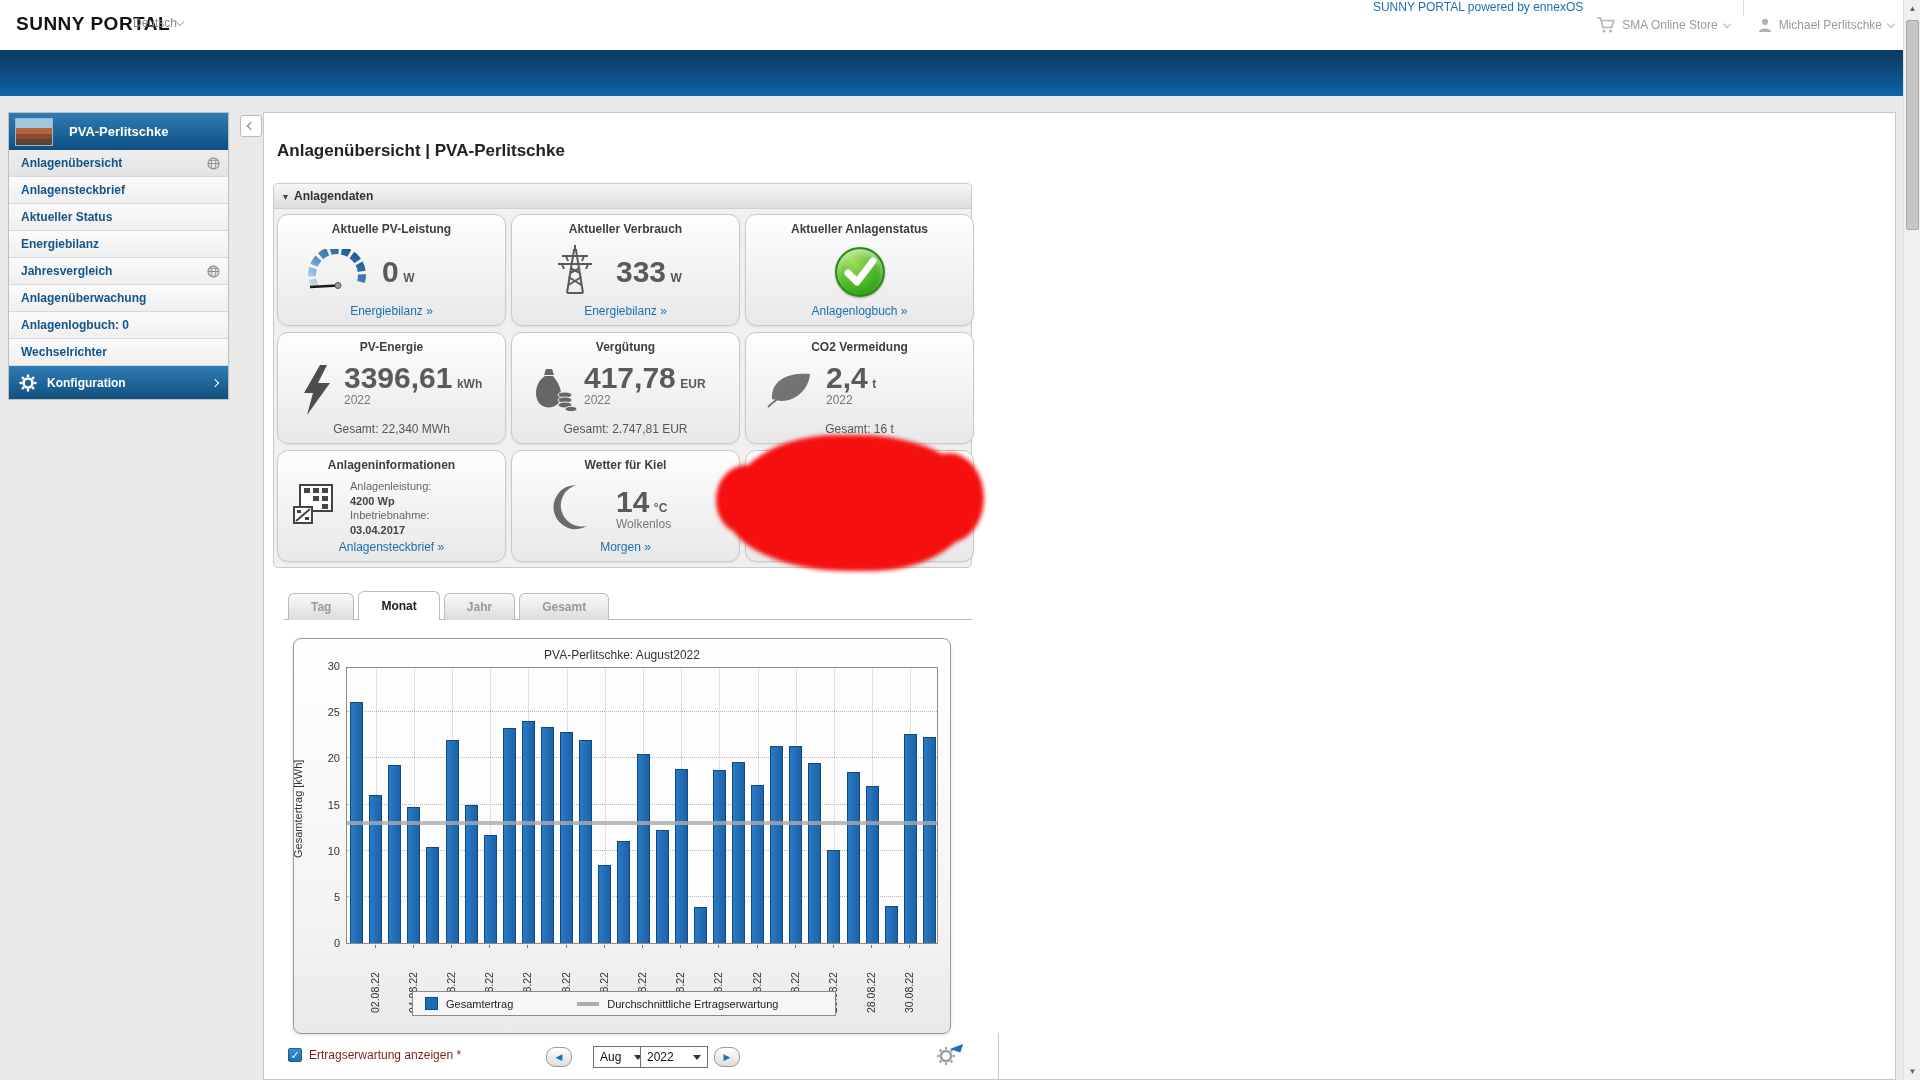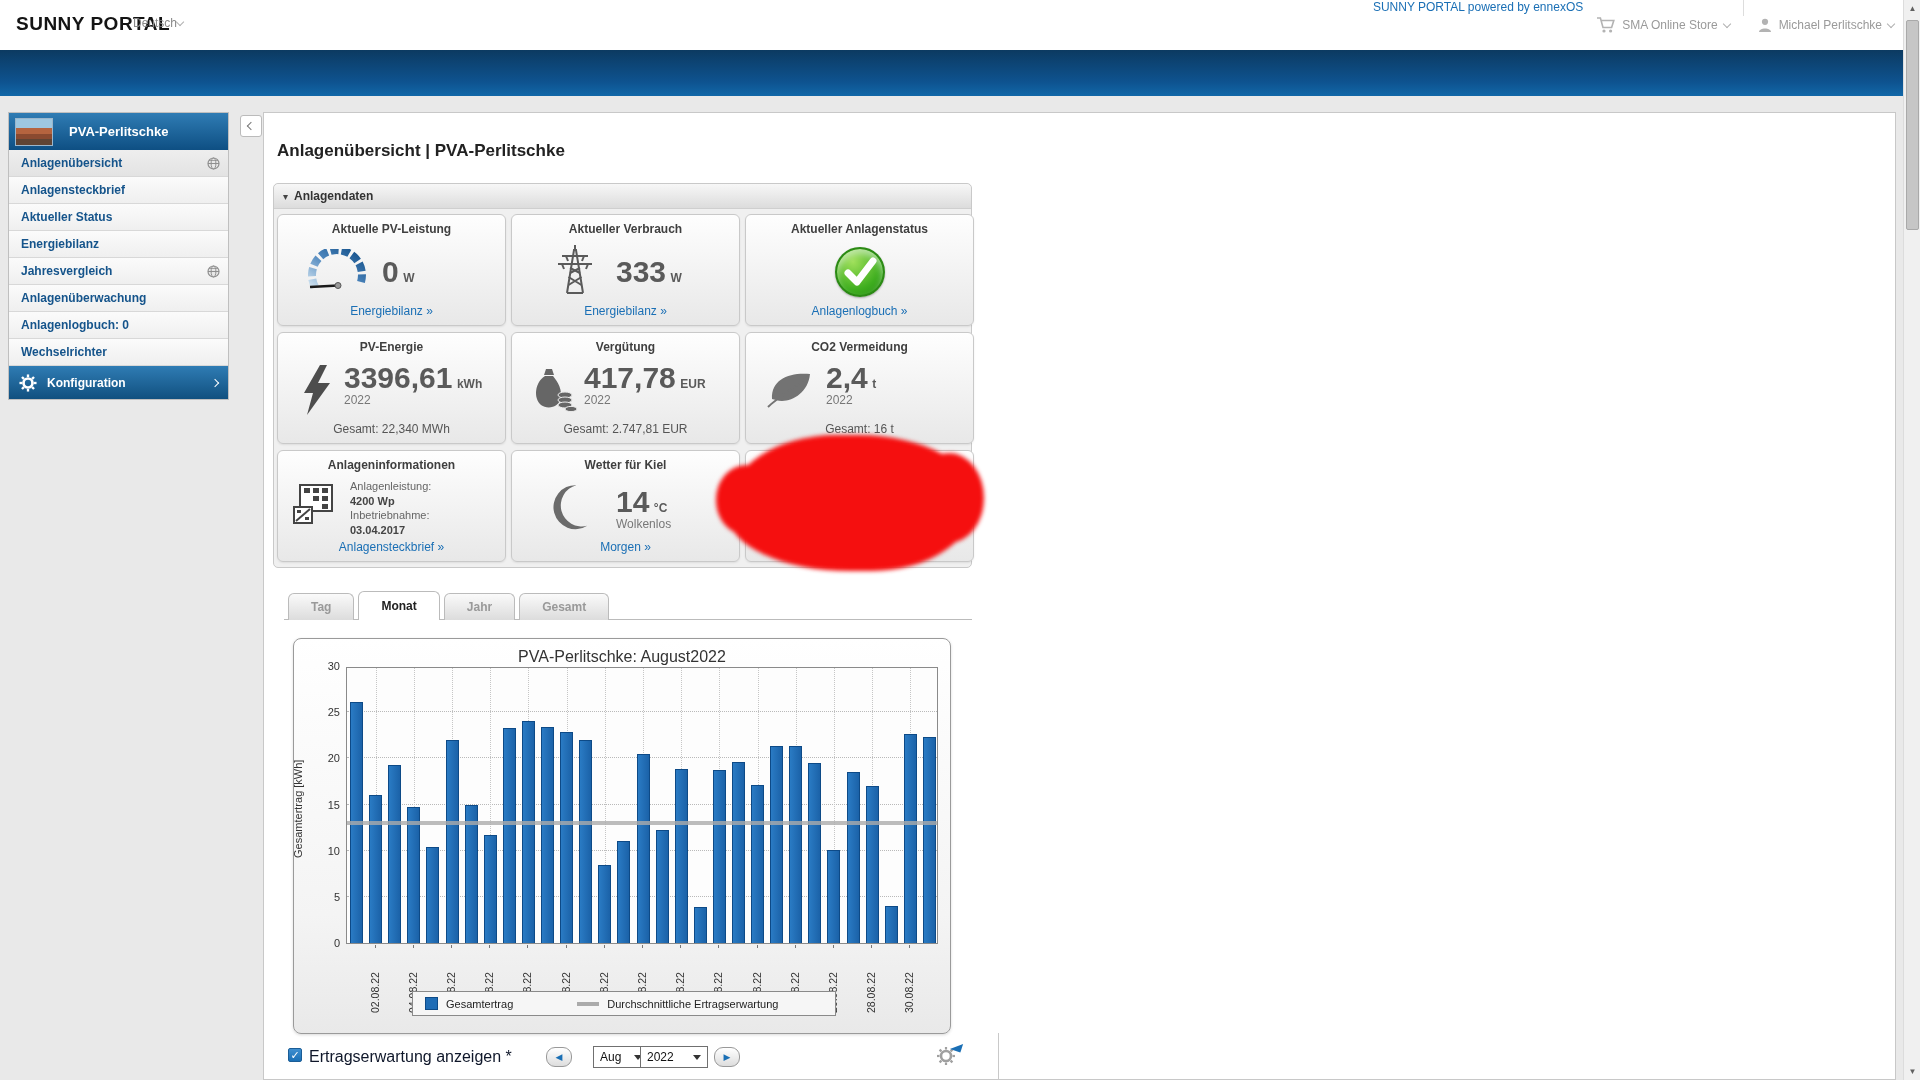--- a/index.html
+++ b/index.html
@@ -60,21 +60,21 @@
 
   
   .tiles-section{position:absolute;left:9px;top:70px;width:699px;border:1px solid #c9c9c9;
         border-radius:5px;background:#f0f0f0;padding:0 0 5px 0;}
   .tiles-head{height:25px;background:linear-gradient(180deg,#f7f7f7,#dcdcdc);
         border-bottom:1px solid #cfcfcf;border-radius:5px 5px 0 0;display:flex;
         align-items:center;gap:6px;padding:0 9px;font-size:12px;font-weight:bold;color:#333;}
   .tri-down{color:#444;font-size:10px;}
   .tiles-grid{display:grid;grid-template-columns:229px 229px 229px;gap:6px 5px;
         padding:5px 3px 0 3px;}
-  .tile{position:relative;height:112px;border:1px solid #c9c9c9;border-radius:6px;
+  .tile{position:relative;height:112px;border:1px solid #c9c9c9;border-radius:11px;
         background:linear-gradient(180deg,#fefefe,#e8e8e8);box-shadow:0 1px 2px rgba(0,0,0,.08);}
   .tile .t-title{margin-top:7px;text-align:center;font-size:12px;font-weight:bold;color:#3f3f3f;}
   .tile .t-link{position:absolute;left:0;right:0;bottom:7px;text-align:center;
         font-size:12px;color:#1a6fb5;cursor:pointer;}
   .tile .t-total{position:absolute;left:0;right:0;bottom:7px;text-align:center;
         font-size:12px;color:#555;}
   .bigval{font-size:30px;font-weight:bold;color:#5a5a5a;line-height:1;}
   .unit{font-size:12px;font-weight:bold;color:#5a5a5a;}
   .yearlab{font-size:12px;color:#777;}
   .icon-abs{position:absolute;}
@@ -101,21 +101,21 @@
         color:#999;background:linear-gradient(180deg,#fafafa,#dcdcdc);cursor:pointer;}
   .tab.active{background:#fff;color:#222;height:29px;position:relative;z-index:2;}
   .tab-base{position:absolute;left:20px;top:506px;width:688px;height:1px;background:#bbb;}
 
   
   .chart-panel{position:absolute;left:29px;top:525px;width:658px;height:396px;
         border:1px solid #9a9a9a;border-radius:8px;
         background:linear-gradient(180deg,#ffffff 0%,#f4f4f4 70%,#e9e9e9 100%);
         box-shadow:0 1px 3px rgba(0,0,0,.15);}
   .chart-title{position:absolute;left:0;right:0;top:9px;text-align:center;
-        font-size:16px;color:#333;}
+        font-size:12px;color:#333;}
   .plot{position:absolute;left:52px;top:28px;width:592px;height:277px;background:#fdfdfd;
         border:1px solid #8a8a8a;}
   .hgrid{position:absolute;left:0;width:100%;height:0;border-top:1px dotted #b9b9b9;}
   .vgrid{position:absolute;top:0;height:100%;width:0;border-left:1px dotted #c6c6c6;}
   .bar{position:absolute;bottom:0;width:13px;background:linear-gradient(90deg,#2a7bc4,#1b62a8);
         border:1px solid #0d4a87;border-bottom:none;}
   .avg-line{position:absolute;left:0;width:100%;height:4px;background:#ababab;opacity:.8;z-index:5;}
   .ylab{position:absolute;width:30px;text-align:right;font-size:11px;color:#333;}
   .ylabel-rot{position:absolute;left:-2px;top:60px;width:20px;height:220px;
         writing-mode:vertical-rl;transform:rotate(180deg);text-align:center;
@@ -127,21 +127,21 @@
         background:#f6f6f6;display:flex;align-items:center;font-size:11px;color:#222;}
   .leg-sq{width:13px;height:13px;background:#1e6cb5;border:1px solid #0d4a87;
         margin:0 8px 0 12px;}
   .leg-dash{width:22px;height:4px;background:#ababab;margin:0 8px 0 64px;}
 
   
   .controls{position:absolute;left:24px;top:932px;width:700px;height:30px;}
   .cb{position:absolute;left:0;top:3px;width:14px;height:14px;border-radius:2px;
         background:linear-gradient(180deg,#3f8fd0,#1a6fb5);border:1px solid #1b5d96;
         color:#fff;font-size:11px;line-height:13px;text-align:center;cursor:pointer;}
-  .cb-label{position:absolute;left:21px;top:3px;font-size:16px;color:#0f172a;}
+  .cb-label{position:absolute;left:21px;top:3px;font-size:12px;color:#7f1d1d;}
   .pager-btn{position:absolute;top:2px;width:26px;height:20px;border:1px solid #999;
         border-radius:9px;background:linear-gradient(180deg,#fff,#ddd);color:#1a6fb5;
         font-size:9px;text-align:center;line-height:18px;cursor:pointer;}
   .sel{position:absolute;top:1px;height:22px;border:1px solid #707070;background:#fff;
         font-size:12px;color:#111;display:flex;align-items:center;
         padding:0 6px;gap:8px;cursor:pointer;}
   .sel .caret{width:0;height:0;border-left:4px solid transparent;
         border-right:4px solid transparent;border-top:5px solid #333;margin-left:auto;}
   .gear-btn{position:absolute;left:672px;top:933px;width:22px;height:22px;cursor:pointer;}
   .gear-accent{position:absolute;right:-4px;top:-4px;width:0;height:0;

